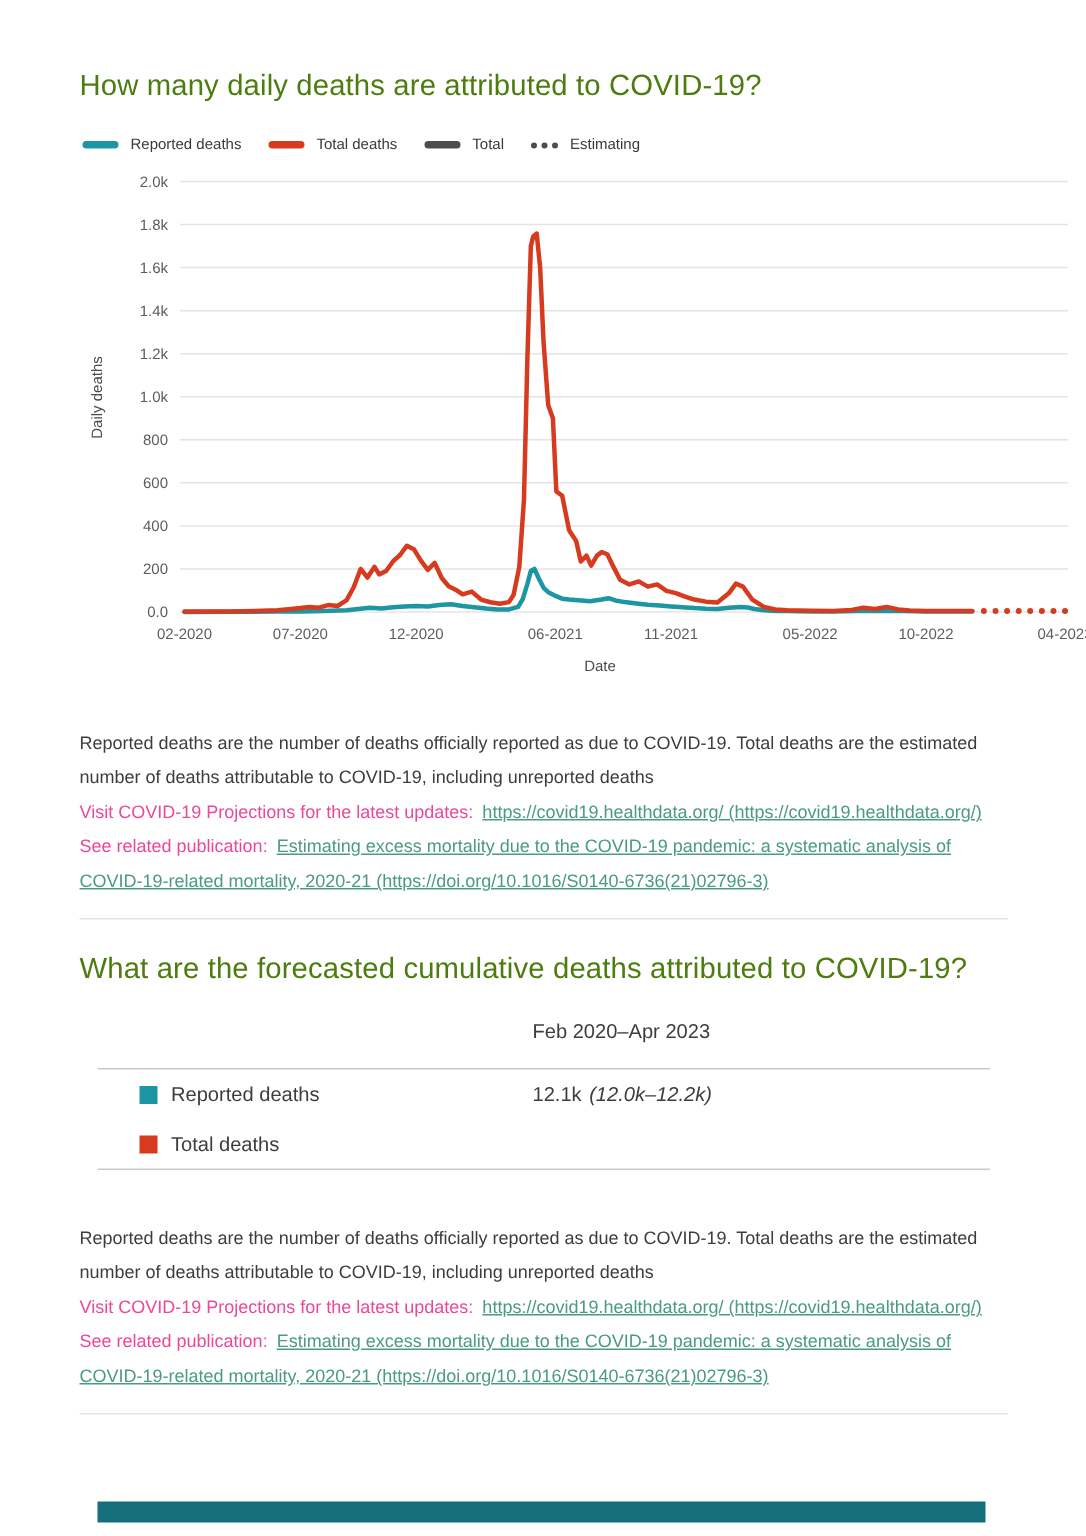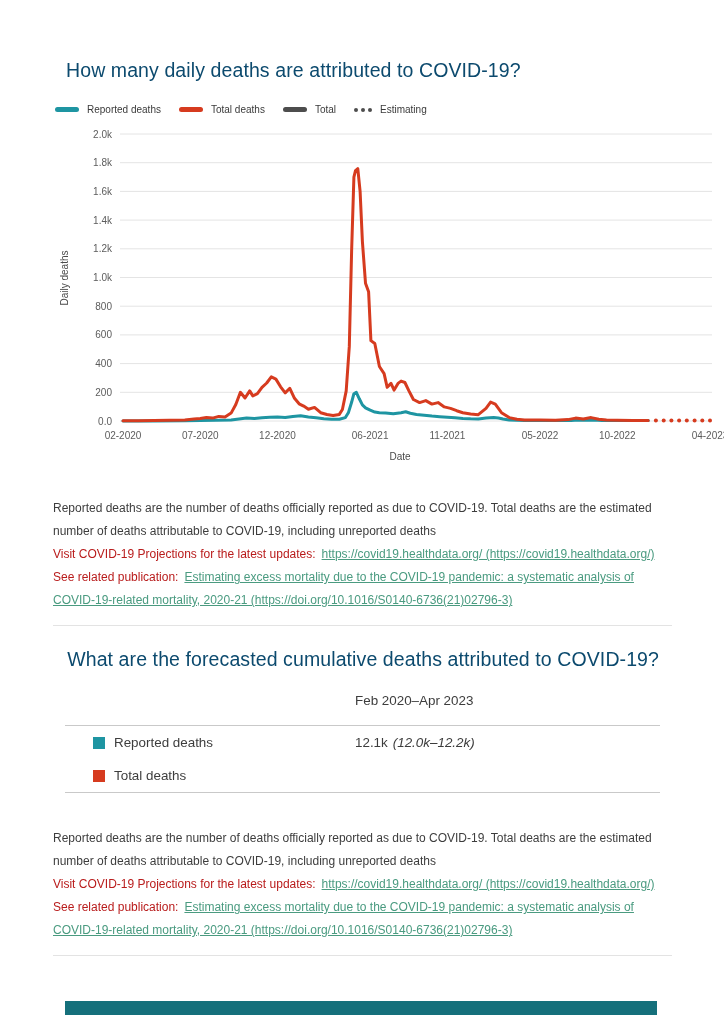--- a/index.html
+++ b/index.html
@@ -1,38 +1,38 @@
 <!DOCTYPE html>
 <html><head>
 <meta charset="utf-8">
 <style>
   html,body{margin:0;padding:0;background:#fff;}
   .page{position:relative;width:724px;height:1024px;background:#fff;overflow:hidden;
         font-family:"Liberation Sans",sans-serif;color:#3d3d3d;}
   .content{padding:0 52px 0 53px;}
-  h1.question{font-size:19.5px;font-weight:400;color:#0c4a6e;margin:13px;letter-spacing:.1px;}
+  h1.question{font-size:19.5px;font-weight:400;color:#4d7c0f;margin:0;letter-spacing:.1px;}
   .q1{padding-top:46px;}
-  .q2{margin-top:22px !important;text-align:right;}
+  .q2{margin-top:22px !important;}
 
   
   .legend{display:flex;align-items:center;gap:18px;margin:22px 0 6px 2px;font-size:10px;color:#3a3a3a;}
   .legend-item{display:flex;align-items:center;gap:8px;}
   .swatch-dash{width:24px;height:5px;border-radius:3px;background:#999;}
   .swatch-dots{display:flex;gap:3px;align-items:center;}
   .swatch-dots i{width:4px;height:4px;border-radius:50%;display:block;}
 
   
   #chart-svg{display:block;margin-top:6px;}
   #chart-svg text{font-family:"Liberation Sans",sans-serif;}
 
   
   .desc{font-size:12px;line-height:23px;margin:28px 0 0;max-width:620px;}
   .desc .d-body,.desc .d-line{display:block;}
   a.link{color:#4a9b80;text-decoration:underline;cursor:pointer;}
-  .desc .lead-label{color:#b91c1c;}
+  .desc .lead-label{color:#ec4899;}
   .desc a.link{margin-left:6px;}
   hr.rule{border:none;border-top:1px solid #e3e3e3;margin:13px 0 0;}
 
   
   .cum-table{width:595px;margin:22px 0 0 12px;font-size:13.4px;border-bottom:1px solid #c9c9c9;}
   .t-head{display:flex;height:32px;border-bottom:1px solid #c9c9c9;}
   .t-row{display:flex;align-items:center;height:33px;}
   .c1{width:290px;padding-left:28px;box-sizing:border-box;display:flex;align-items:center;}
   .c2{flex:1;}
   .row-swatch{width:12px;height:12px;display:inline-block;margin-right:9px;flex:none;}

